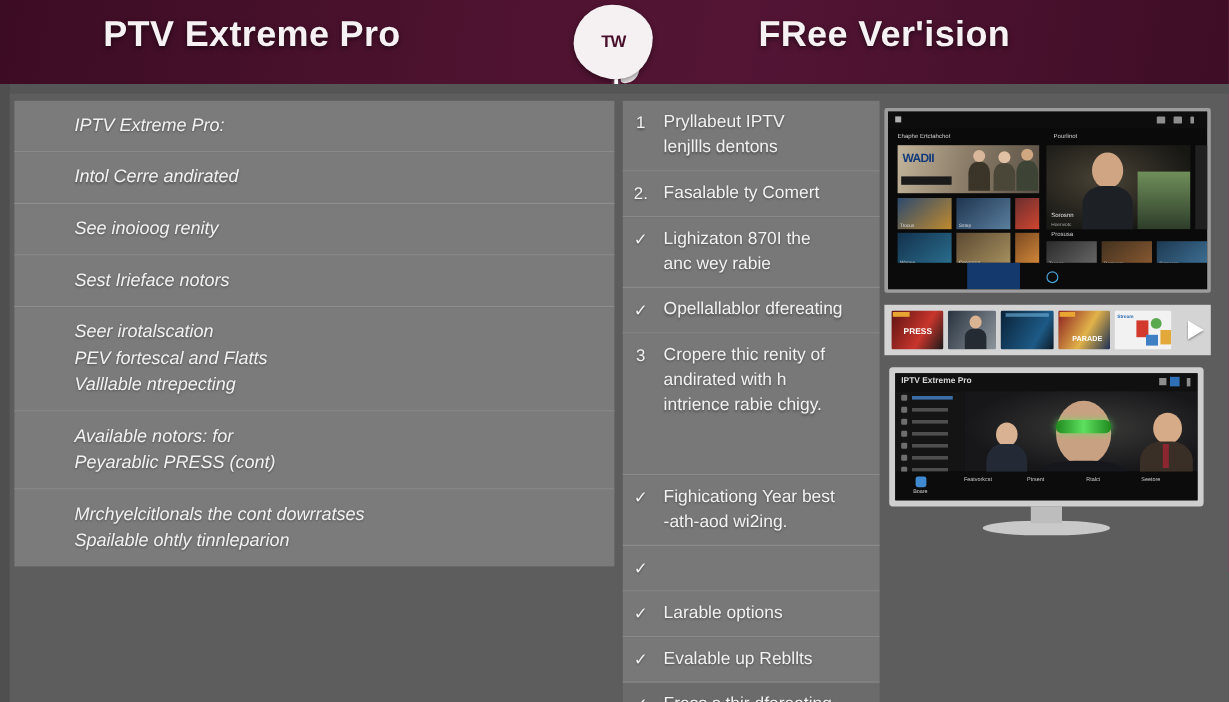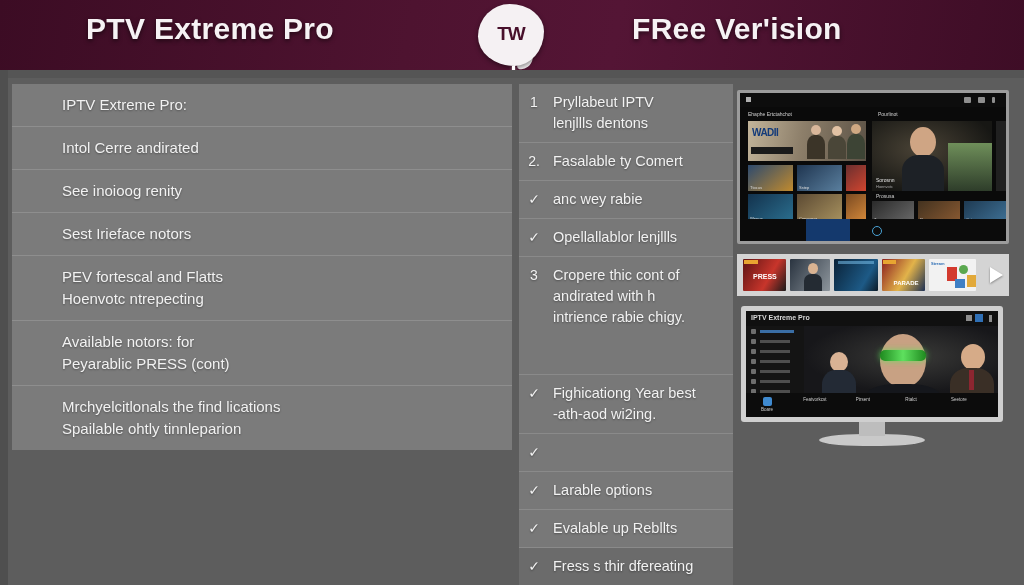--- a/index.html
+++ b/index.html
@@ -53,21 +53,21 @@
     position: absolute; left: 40px; bottom: -4px;
     width: 14px; height: 16px;
     background: #f5f1f3;
     border-radius: 0 0 80% 20%;
     transform: rotate(10deg);
   }
   #logo .tw {
     position: absolute; inset: 0;
     display: flex; align-items: center; justify-content: center;
     color: #48102b;
-    font-size: 19px; font-weight: 700; letter-spacing: -1px;
+    font-size: 14px; font-weight: 700; letter-spacing: -1px;
     padding-bottom: 2px;
   }
 
   
   #divider {
     position: absolute; left: 512px; top: 66px;
     width: 3px; height: 519px;
     background: #ffffff;
     box-shadow: 0 0 3px rgba(255,255,255,.6);
   }
@@ -96,21 +96,21 @@
   .lrow {
     background: #7b7b7b;
     border-bottom: 1px solid #8e8e8e;
     padding: 10px 0 10px 50px;
     color: #f2f2f2;
     font-size: 15px;
     line-height: 22px;
     text-shadow: 0 1px 2px rgba(0,0,0,.35);
   }
   .lrow:last-child { border-bottom: none; }
-  .lrow .ln { display:block; }
+  .lrow .ln { display:block;font-style:italic; }
 
   
   #col-mid {
     position: absolute; left: 519px; top: 14px;
     width: 214px;
   }
   .mrow {
     background: #787878;
     border-bottom: 1px solid #8a8a8a;
     padding: 8px 6px 8px 4px;
@@ -214,29 +214,30 @@
         <div class="lrow">
           <span class="ln">Intol Cerre andirated</span>
         </div>
         <div class="lrow">
           <span class="ln">See inoioog renity</span>
         </div>
         <div class="lrow">
           <span class="ln">Sest Irieface notors</span>
         </div>
         <div class="lrow">
+          <span class="ln">Seer irotalscation</span>
           <span class="ln">PEV fortescal and Flatts</span>
-          <span class="ln">Hoenvotc ntrepecting</span>
+          <span class="ln">Valllable ntrepecting</span>
         </div>
         <div class="lrow">
           <span class="ln">Available notors: for</span>
           <span class="ln">Peyarablic PRESS (cont)</span>
         </div>
         <div class="lrow">
-          <span class="ln">Mrchyelcitlonals the find lications</span>
+          <span class="ln">Mrchyelcitlonals the cont dowrratses</span>
           <span class="ln">Spailable ohtly tinnleparion</span>
         </div>
       </div>
 
     <div id="col-mid">
         <div class="mrow">
           <span class="marker">1</span>
           <span class="mtext">
             <span class="ln">Pryllabeut IPTV</span>
             <span class="ln">lenjllls dentons</span>
@@ -244,33 +245,34 @@
         </div>
         <div class="mrow">
           <span class="marker">2.</span>
           <span class="mtext">
             <span class="ln">Fasalable ty Comert</span>
           </span>
         </div>
         <div class="mrow">
           <span class="marker">✓</span>
           <span class="mtext">
+            <span class="ln">Lighizaton 870I the</span>
             <span class="ln">anc wey rabie</span>
           </span>
         </div>
         <div class="mrow">
           <span class="marker">✓</span>
           <span class="mtext">
-            <span class="ln">Opellallablor lenjllls</span>
+            <span class="ln">Opellallablor dfereating</span>
           </span>
         </div>
         <div class="mrow spacer-after">
           <span class="marker">3</span>
           <span class="mtext">
-            <span class="ln">Cropere thic cont of</span>
+            <span class="ln">Cropere thic renity of</span>
             <span class="ln">andirated with h</span>
             <span class="ln">intrience rabie chigy.</span>
           </span>
         </div>
         <div class="mrow">
           <span class="marker">✓</span>
           <span class="mtext">
             <span class="ln">Fighicationg Year best</span>
             <span class="ln">-ath-aod wi2ing.</span>
           </span>

